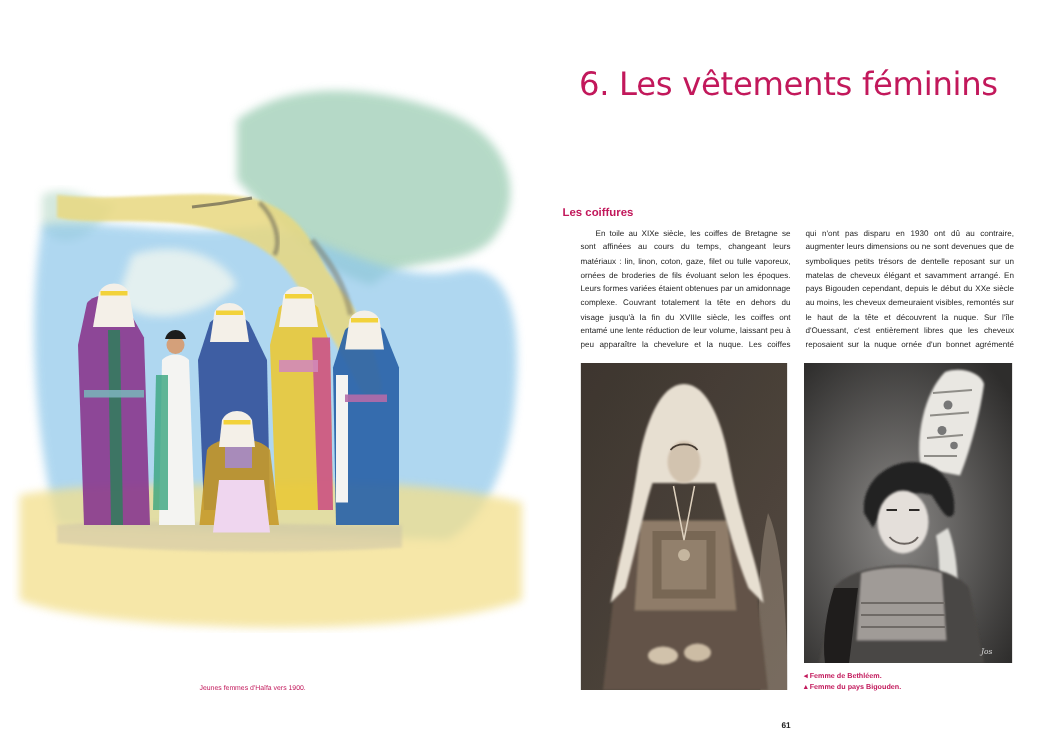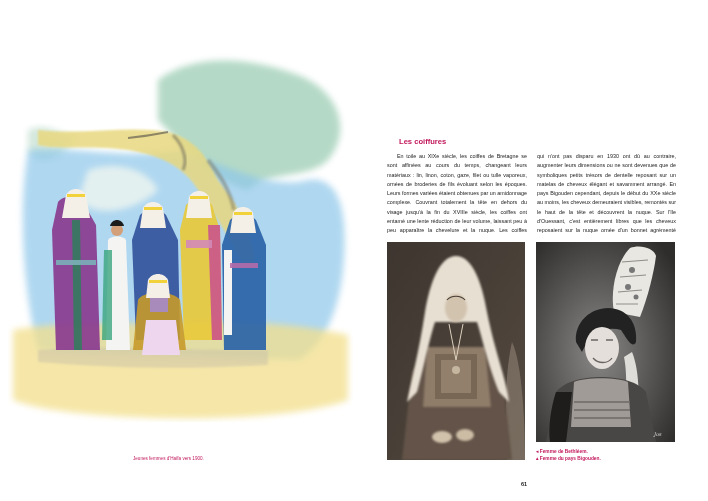--- a/index.html
+++ b/index.html
@@ -14,21 +14,21 @@
   .painting svg { width: 100%; height: 100%; display: block; }
   .caption-left {
     position: absolute; left: 133px; top: 456px; font-size: 4.6px; color: #c2185b;
     font-family: "Liberation Sans", sans-serif; white-space: nowrap;
   }
   .heading {
     position: absolute; left: 386px; top: 44px; font-family: "DejaVu Sans", sans-serif;
     font-size: 21.5px; font-weight: normal; color: #c2185b; letter-spacing: -0.2px; margin: 0; white-space: nowrap;
   }
   .subheading {
-    position: absolute; left: 399px; top: 137px; font-size: 7.6px; font-weight: bold; color: #c2185b;
+    position: absolute; left: 375px; top: 137px; font-size: 7.6px; font-weight: bold; color: #c2185b;
     font-family: "Liberation Sans", sans-serif; margin: 0; text-align: right;
   }
   .col {
     position: absolute; top: 152px; width: 140px; font-family: "Liberation Sans", sans-serif;
     font-size: 5.4px; line-height: 9.3px; color: #1d1d1d; text-align: justify; text-align-last: justify;
   }
   .col p { margin: 0; }
   .col.c1 { left: 387px; text-indent: 10px; }
   .col.c2 { left: 537px; width: 139px; }
   .photo {
@@ -111,20 +111,21 @@
       <path d="M130 250 C135 240 165 240 172 250 L178 300 L125 300 Z" fill="#c69a2a" opacity="0.9"></path>
       <path d="M138 270 L168 270 L172 305 L134 305 Z" fill="#efd6ef"></path>
       <rect x="142" y="248" width="18" height="14" fill="#a68ac9" opacity="0.9"></rect>
       <circle cx="150" cy="236" r="6.5" fill="#c98f63"></circle>
       <path d="M140 230 C144 222 156 222 160 230 L162 248 L138 248 Z" fill="#f4f0e8"></path>
       <rect x="141" y="230" width="18" height="3" fill="#f2d23a"></rect>
     </svg>
   </div>
   <div class="caption-left">Jeunes femmes d'Haïfa vers 1900.</div>
 
+  <h1 class="heading">6. Les vêtements féminins</h1>
   <h2 class="subheading">Les coiffures</h2>
 
   <div class="col c1">
     <p>En toile au XIXe siècle, les coiffes de Bretagne se sont affinées au cours du temps, changeant leurs matériaux : lin, linon, coton, gaze, filet ou tulle vaporeux, ornées de broderies de fils évoluant selon les époques. Leurs formes variées étaient obtenues par un amidonnage complexe. Couvrant totalement la tête en dehors du visage jusqu'à la fin du XVIIIe siècle, les coiffes ont entamé une lente réduction de leur volume, laissant peu à peu apparaître la chevelure et la nuque. Les coiffes</p>
   </div>
   <div class="col c2">
     <p>qui n'ont pas disparu en 1930 ont dû au contraire, augmenter leurs dimensions ou ne sont devenues que de symboliques petits trésors de dentelle reposant sur un matelas de cheveux élégant et savamment arrangé. En pays Bigouden cependant, depuis le début du XXe siècle au moins, les cheveux demeuraient visibles, remontés sur le haut de la tête et découvrent la nuque. Sur l'île d'Ouessant, c'est entièrement libres que les cheveux reposaient sur la nuque ornée d'un bonnet agrémenté</p>
   </div>
 
   <div class="photo p1">

